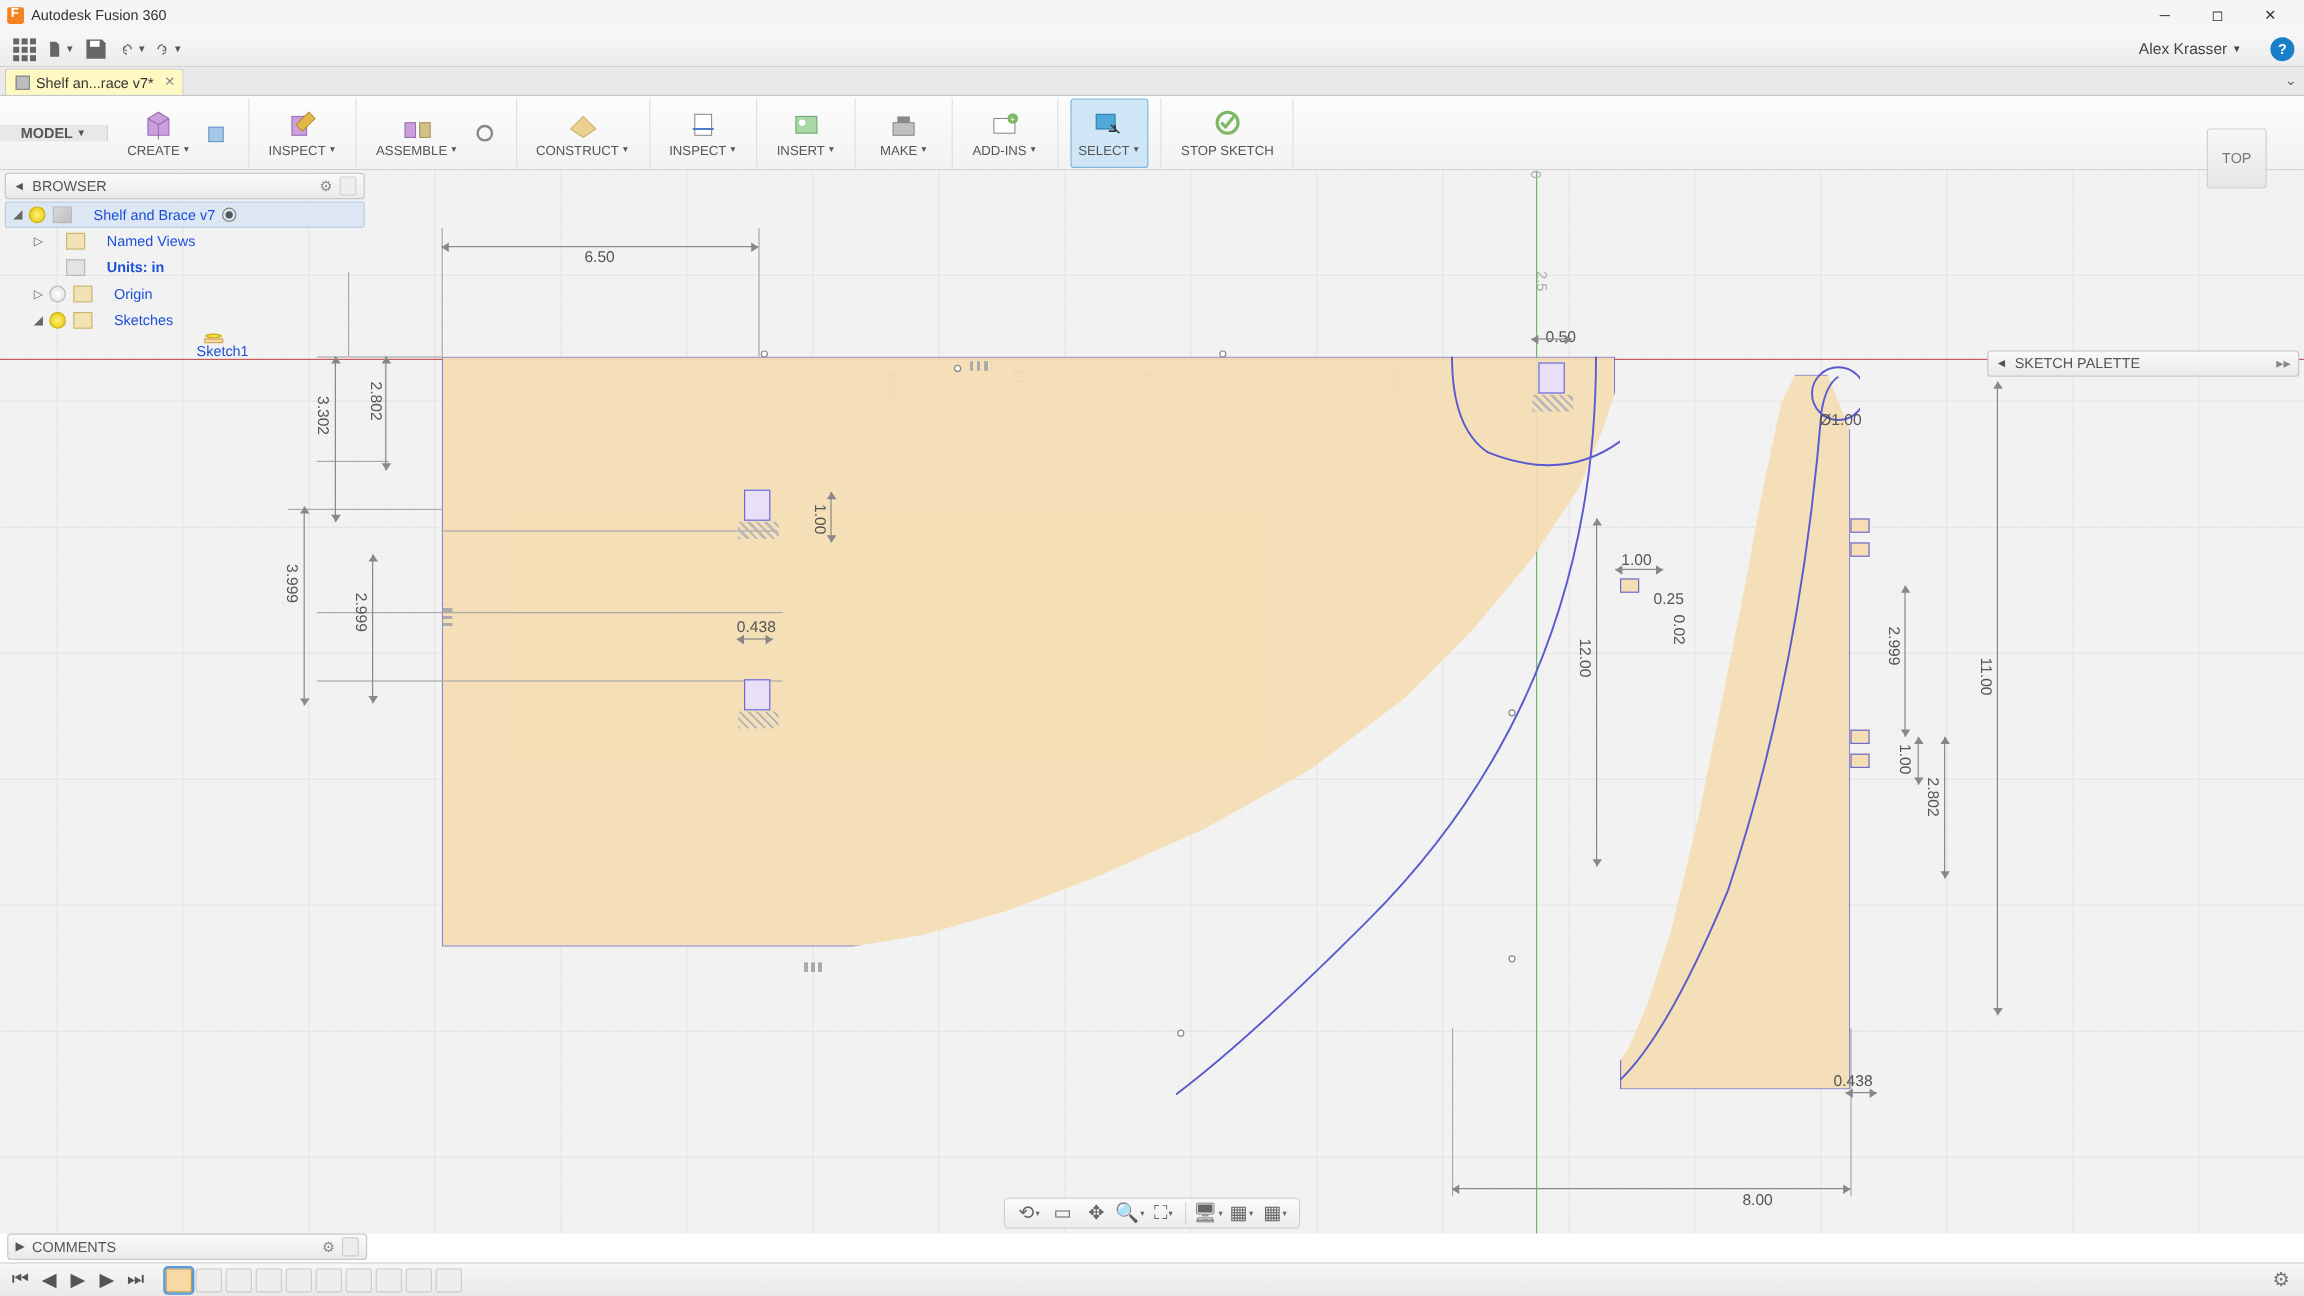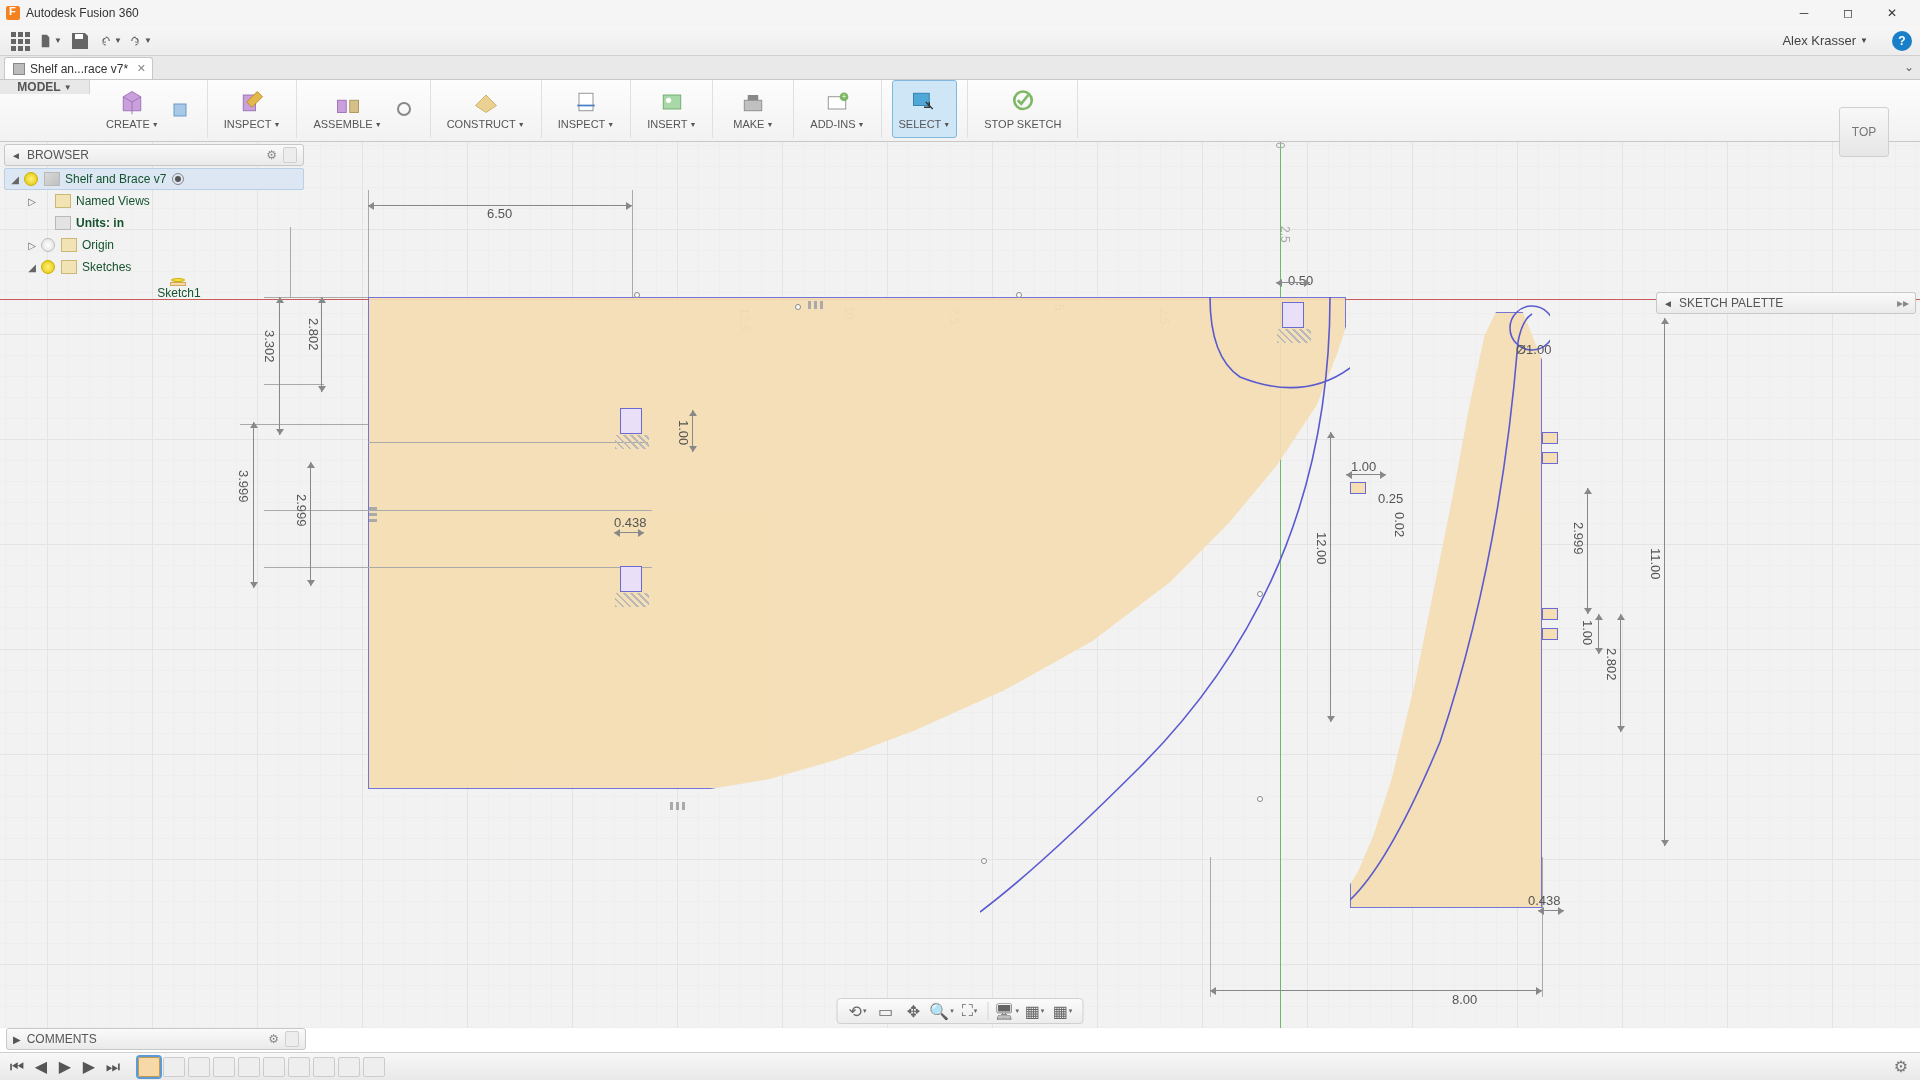--- a/index.html
+++ b/index.html
@@ -16,27 +16,27 @@
 .qat { height: 30px; background: linear-gradient(#f7f7f7,#ececec); border-bottom: 1px solid #d0d0d0; display: flex; align-items: center; padding: 0 8px; }
 .qat .btn { width: 24px; height: 24px; display: flex; align-items: center; justify-content: center; margin-right: 6px; cursor: pointer; border-radius: 2px; color: #555; }
 .qat .btn .caret { font-size: 8px; margin-left: 1px; }
 .qat .spacer { flex: 1; }
 .qat .user { font-size: 13px; color: #444; margin-right: 24px; cursor: pointer; display: flex; align-items: center; }
 .qat .user .caret { font-size: 8px; margin-left: 4px; }
 .qat .help { width: 20px; height: 20px; border-radius: 50%; background: #1a7fc9; color: #fff; display: flex; align-items: center; justify-content: center; font-size: 12px; font-weight: bold; cursor: pointer; }
 
 
 .tabstrip { height: 24px; background: #e9e9e9; border-bottom: 1px solid #c8c8c8; display: flex; align-items: flex-end; padding-left: 4px; position: relative; }
-.tabstrip .tab { height: 22px; background: #ffffff; border: 1px solid #c8c8c8; border-bottom: none; border-radius: 3px 3px 0 0; padding: 0 24px 0 8px; font-size: 12px; color: #333; display: flex; align-items: center; position: relative; cursor: pointer; }
+.tabstrip .tab { height: 22px; background: #fef9c3; border: 1px solid #c8c8c8; border-bottom: none; border-radius: 3px 3px 0 0; padding: 0 24px 0 8px; font-size: 12px; color: #333; display: flex; align-items: center; position: relative; cursor: pointer; }
 .tabstrip .tab .docicon { width: 12px; height: 12px; background: #bdbdbd; border: 1px solid #888; margin-right: 5px; }
 .tabstrip .tab .close { position: absolute; right: 6px; top: 4px; font-size: 11px; color: #888; cursor: pointer; }
 .tabstrip .expand { position: absolute; right: 6px; top: 4px; font-size: 12px; color: #666; cursor: pointer; }
 
 
-.ribbon { height: 62px; background: linear-gradient(#fdfdfd,#f2f2f2); border-bottom: 1px solid #c8c8c8; display: flex; align-items: flex-start; }
+.ribbon { height: 62px; background: linear-gradient(#fdfdfd,#f2f2f2); border-bottom: 1px solid #c8c8c8; display: flex; align-items: center; }
 .ribbon .workspace { width: 90px; display: flex; align-items: center; justify-content: center; background: #e8e8e8; border-right: 1px solid #d4d4d4; cursor: pointer; }
 .ribbon .workspace span { font-size: 12px; color: #555; font-weight: bold; }
 .ribbon .workspace .caret { font-size: 8px; margin-left: 3px; }
 .ribbon .group { display: flex; align-items: center; padding: 0 10px; border-right: 1px solid #e0e0e0; }
 .ribbon .tool { display: flex; flex-direction: column; align-items: center; justify-content: center; min-width: 60px; height: 58px; cursor: pointer; border-radius: 3px; padding: 2px 6px; }
 .ribbon .tool.active { background: #cfe6f7; border: 1px solid #7fb8e0; }
 .ribbon .tool .ico { width: 28px; height: 28px; display: flex; align-items: center; justify-content: center; }
 .ribbon .tool .lbl { font-size: 11px; color: #555; margin-top: 2px; display: flex; align-items: center; }
 .ribbon .tool .lbl .caret { font-size: 7px; margin-left: 2px; }
 .ribbon .smalltool { width: 30px; height: 30px; display: flex; align-items: center; justify-content: center; cursor: pointer; border-radius: 3px; margin: 0 1px; }
@@ -111,21 +111,21 @@
 .browser .hdr .pin { width: 14px; height: 16px; margin-left: 6px; background: #ededed; border:1px solid #cfcfcf; border-radius:2px; cursor:pointer;}
 .tree { margin-top: 2px; font-size: 12px; }
 .tree .row { height: 22px; display: flex; align-items: center; padding-left: 4px; cursor: pointer; }
 .tree .row.sel { background: #dce7f3; border:1px solid #b9cfe6; border-radius:2px; }
 .tree .tw { width: 12px; font-size: 10px; color: #666; text-align: center; }
 .tree .bulb { width: 14px; height: 14px; border-radius: 50%; background: radial-gradient(#fff27a,#e2c200); margin: 0 3px; border:1px solid #c9b100;}
 .tree .ic { width: 16px; height: 14px; margin: 0 3px; background:#e3e3e3; border:1px solid #b9b9b9;}
 .tree .ic.cube { background: linear-gradient(135deg,#d9d9d9,#bfbfbf); }
 .tree .ic.folder { background:#f1e3b3; border-color:#cbb878;}
 .tree .ic.sk { background:#f7d9a8; border-color:#d3a95b;}
-.tree .lbl { margin-left: 2px; color: #14532d; }
+.tree .lbl { margin-left: 15px; color: #1d4ed8; }
 .tree .radio { width:12px; height:12px; border:1px solid #888; border-radius:50%; margin-left:6px; display:flex; align-items:center; justify-content:center;}
 .tree .radio::after{content:""; width:6px; height:6px; background:#555; border-radius:50%;}
 
 
 .palette { position: absolute; right: 4px; top: 150px; width: 260px; z-index: 5; }
 .palette .hdr { height: 22px; background: linear-gradient(#fafafa,#eaeaea); border: 1px solid #c8c8c8; border-radius: 3px; display: flex; align-items: center; padding: 0 6px; font-size: 12px; color: #555; }
 .palette .hdr .collapse { font-size: 10px; margin-right: 6px; cursor: pointer; }
 .palette .hdr .exp { margin-left: auto; font-size: 12px; color:#888; cursor:pointer;}
 
 

